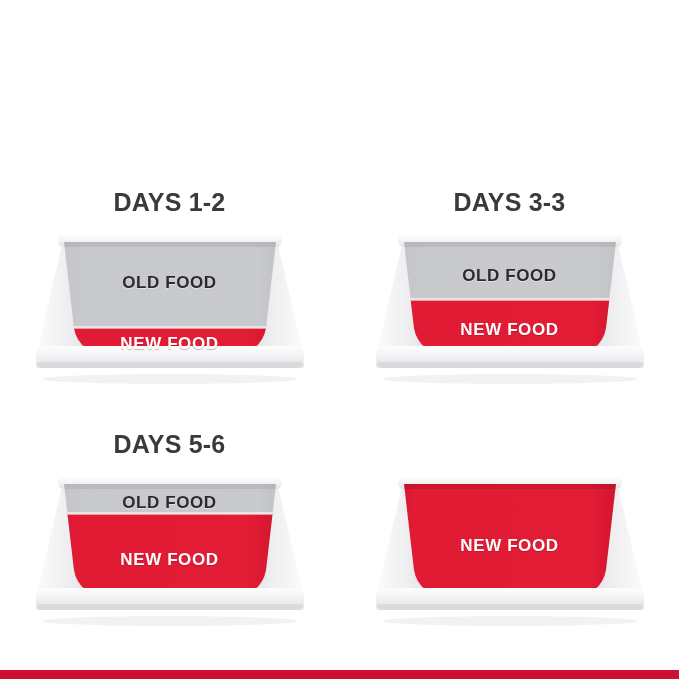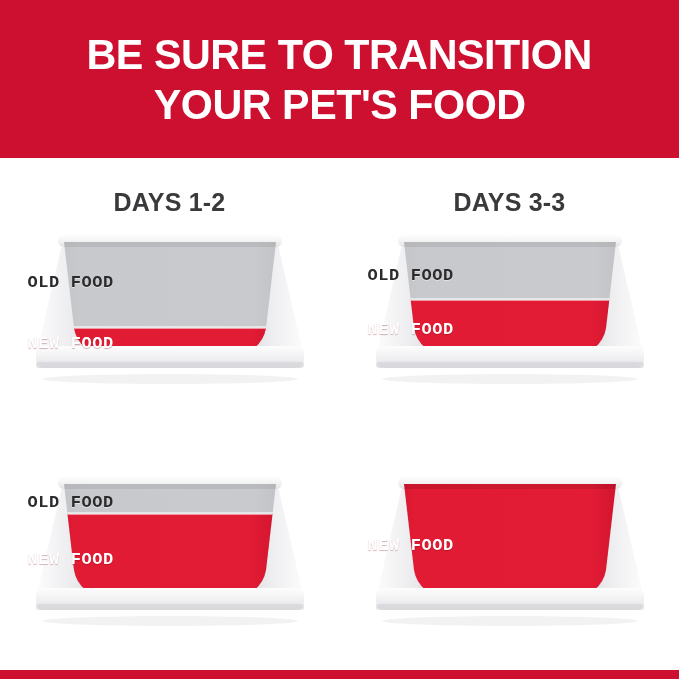--- a/index.html
+++ b/index.html
@@ -82,22 +82,22 @@
     transform: translateX(-50%);
     width: 284px;
     height: 162px;
   }
   .bowl-svg { display: block; width: 284px; height: 162px; }
 
   
   .food-label {
     position: absolute;
     width: 100%;
-    text-align: left;
-    font-family: Liberation Mono, monospace;
+    text-align: center;
+    font-family: Liberation Sans, sans-serif;
     font-weight: bold;
     font-size: 17px;
     letter-spacing: 0.6px;
     white-space: nowrap;
     pointer-events: none;
   }
   .old-label {
     color: #2b2b2d;
     text-shadow: 0 1px 0 rgba(255,255,255,0.45);
   }
@@ -113,24 +113,20 @@
     width: 679px;
     height: 9px;
     background: #CE1030;
   }
 </style>
 </head>
 <body>
 
 <div id="infographic">
 
-  <div class="header-band">
-    <div class="headline-line">BE SURE TO TRANSITION</div>
-    <div class="headline-line">YOUR PET'S FOOD</div>
-  </div>
 
   <div class="bowl-grid">
 
     <div class="bowl-cell cell-0">
       <div class="day-label">DAYS 1-2</div>
       <div class="bowl-wrap">
         <svg class="bowl-svg" viewBox="0 0 284 162">
           <defs>
             <linearGradient id="sideL0" x1="0" y1="0" x2="1" y2="0">
               <stop offset="0%" stop-color="#FBFBFC"></stop>
@@ -239,20 +235,21 @@
           </g>
           <rect x="8" y="122" width="268" height="22" rx="8" fill="url(#base1)"></rect>
           <rect x="8" y="138" width="268" height="6" rx="3" fill="#D6D6DA" opacity="0.7"></rect>
         </svg>
         <div class="food-label old-label" style="top:42px;">OLD FOOD</div>
         <div class="food-label new-label" style="top:96px;">NEW FOOD</div>
       </div>
     </div>
 
     <div class="bowl-cell cell-2">
+      <div class="day-label">DAYS 5-6</div>
       <div class="bowl-wrap">
         <svg class="bowl-svg" viewBox="0 0 284 162">
           <defs>
             <linearGradient id="sideL2" x1="0" y1="0" x2="1" y2="0">
               <stop offset="0%" stop-color="#FBFBFC"></stop>
                 <stop offset="60%" stop-color="#EDEDEF"></stop>
                 <stop offset="100%" stop-color="#DFDFE2"></stop>
             </linearGradient>
             <linearGradient id="sideR2" x1="0" y1="0" x2="1" y2="0">
               <stop offset="0%" stop-color="#DFDFE2"></stop>

